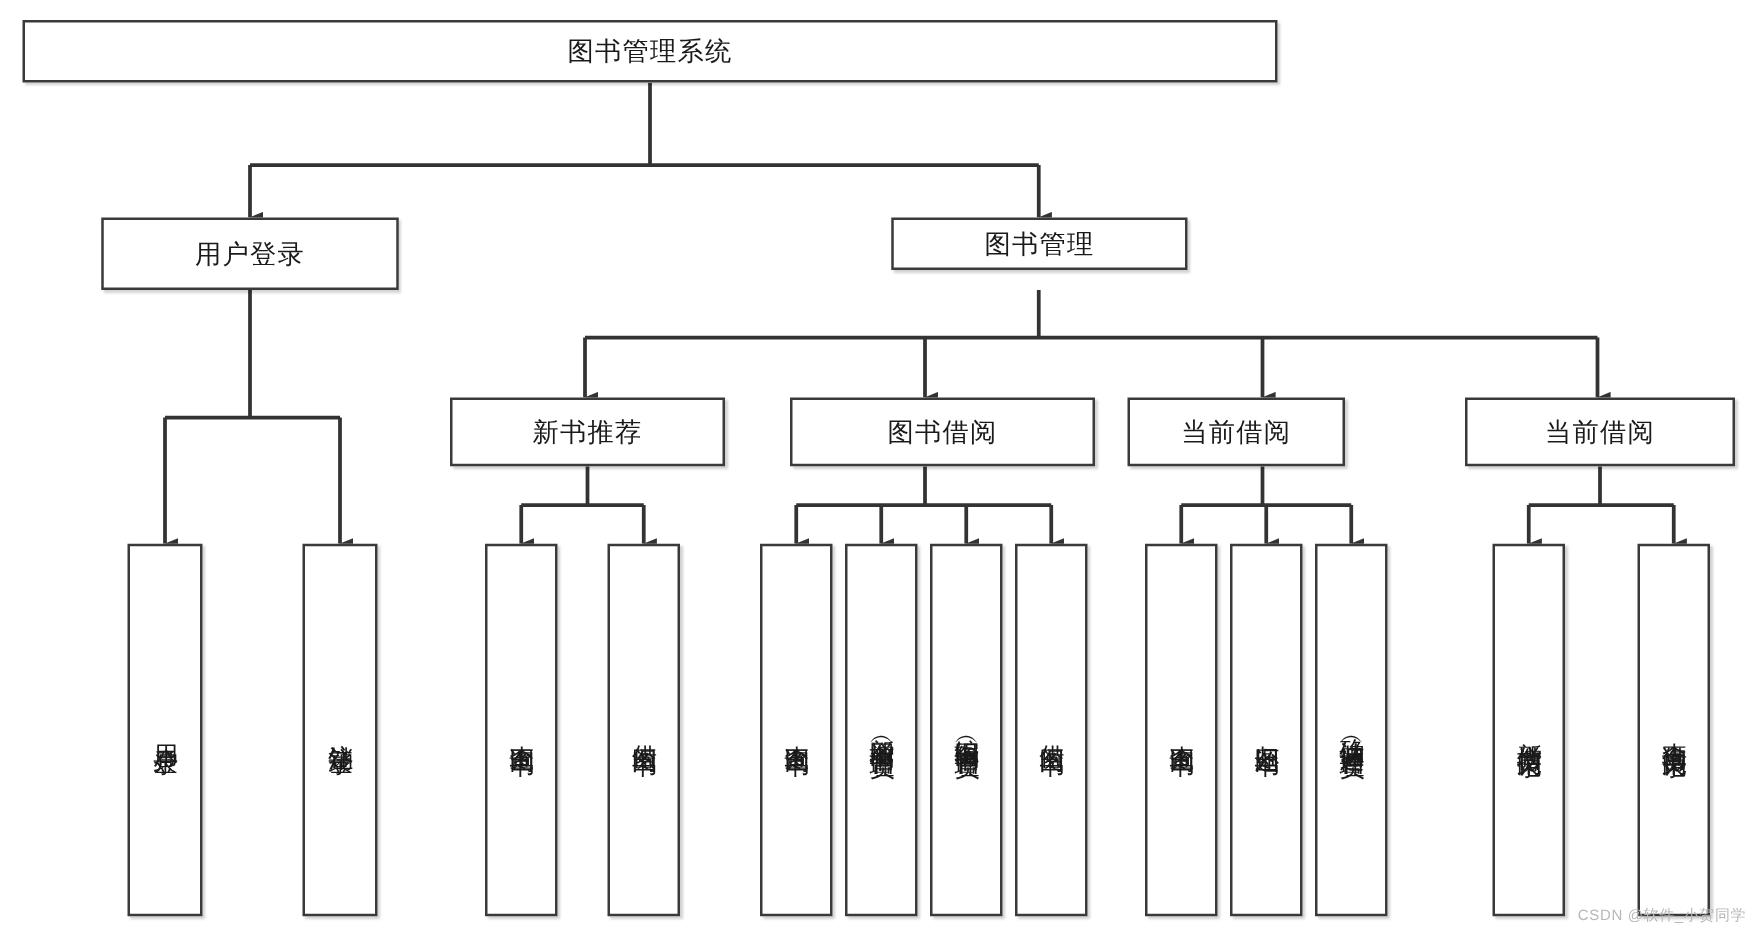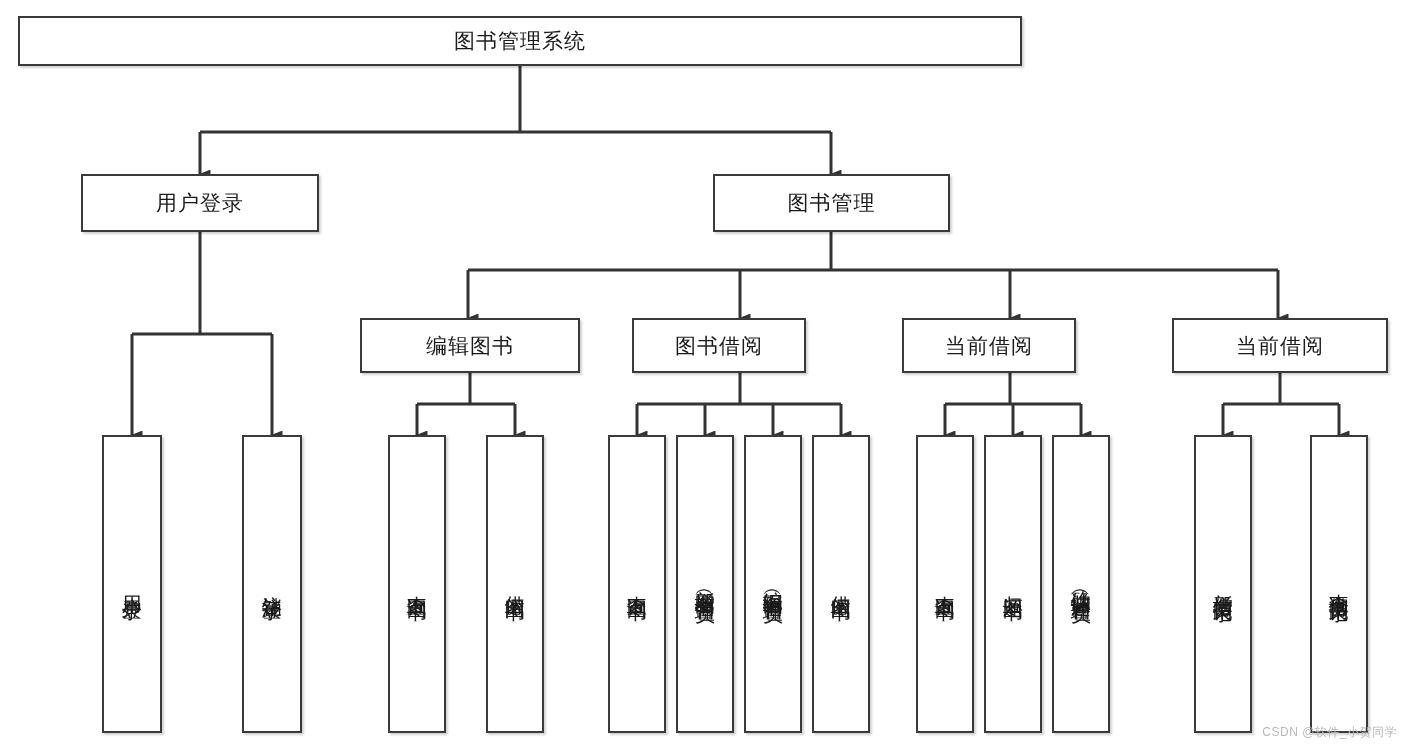--- a/index.html
+++ b/index.html
@@ -113,28 +113,28 @@
       </g>
   </svg>
 
   <div class="node h-node" id="n-root" style="left: 18px; top: 16px; width: 1004px; height: 50px;">
     <span class="h-label">图书管理系统</span>
   </div>
 
   <div class="node h-node" id="n-l1-0" style="left: 81px; top: 174px; width: 238px; height: 58px;">
     <span class="h-label">用户登录</span>
   </div>
-  <div class="node h-node" id="n-l1-1" style="left: 713px; top: 174px; width: 237px; height: 58px;">
+  <div class="node h-node" id="n-l1-1" style="left: 713px; top: 174px; width: 237px; height: 42px;">
     <span class="h-label">图书管理</span>
   </div>
 
   <div class="node h-node" id="n-l2-0" style="left: 360px; top: 318px; width: 220px; height: 55px;">
-    <span class="h-label">编辑图书</span>
+    <span class="h-label">新书推荐</span>
   </div>
-  <div class="node h-node" id="n-l2-1" style="left: 632px; top: 318px; width: 174px; height: 55px;">
+  <div class="node h-node" id="n-l2-1" style="left: 632px; top: 318px; width: 244px; height: 55px;">
     <span class="h-label">图书借阅</span>
   </div>
   <div class="node h-node" id="n-l2-2" style="left: 902px; top: 318px; width: 174px; height: 55px;">
     <span class="h-label">当前借阅</span>
   </div>
   <div class="node h-node" id="n-l2-3" style="left: 1172px; top: 318px; width: 216px; height: 55px;">
     <span class="h-label">当前借阅</span>
   </div>
 
   <div class="node v-node" id="n-leaf-0" style="left: 102px; top: 435px; width: 60px; height: 298px;">

